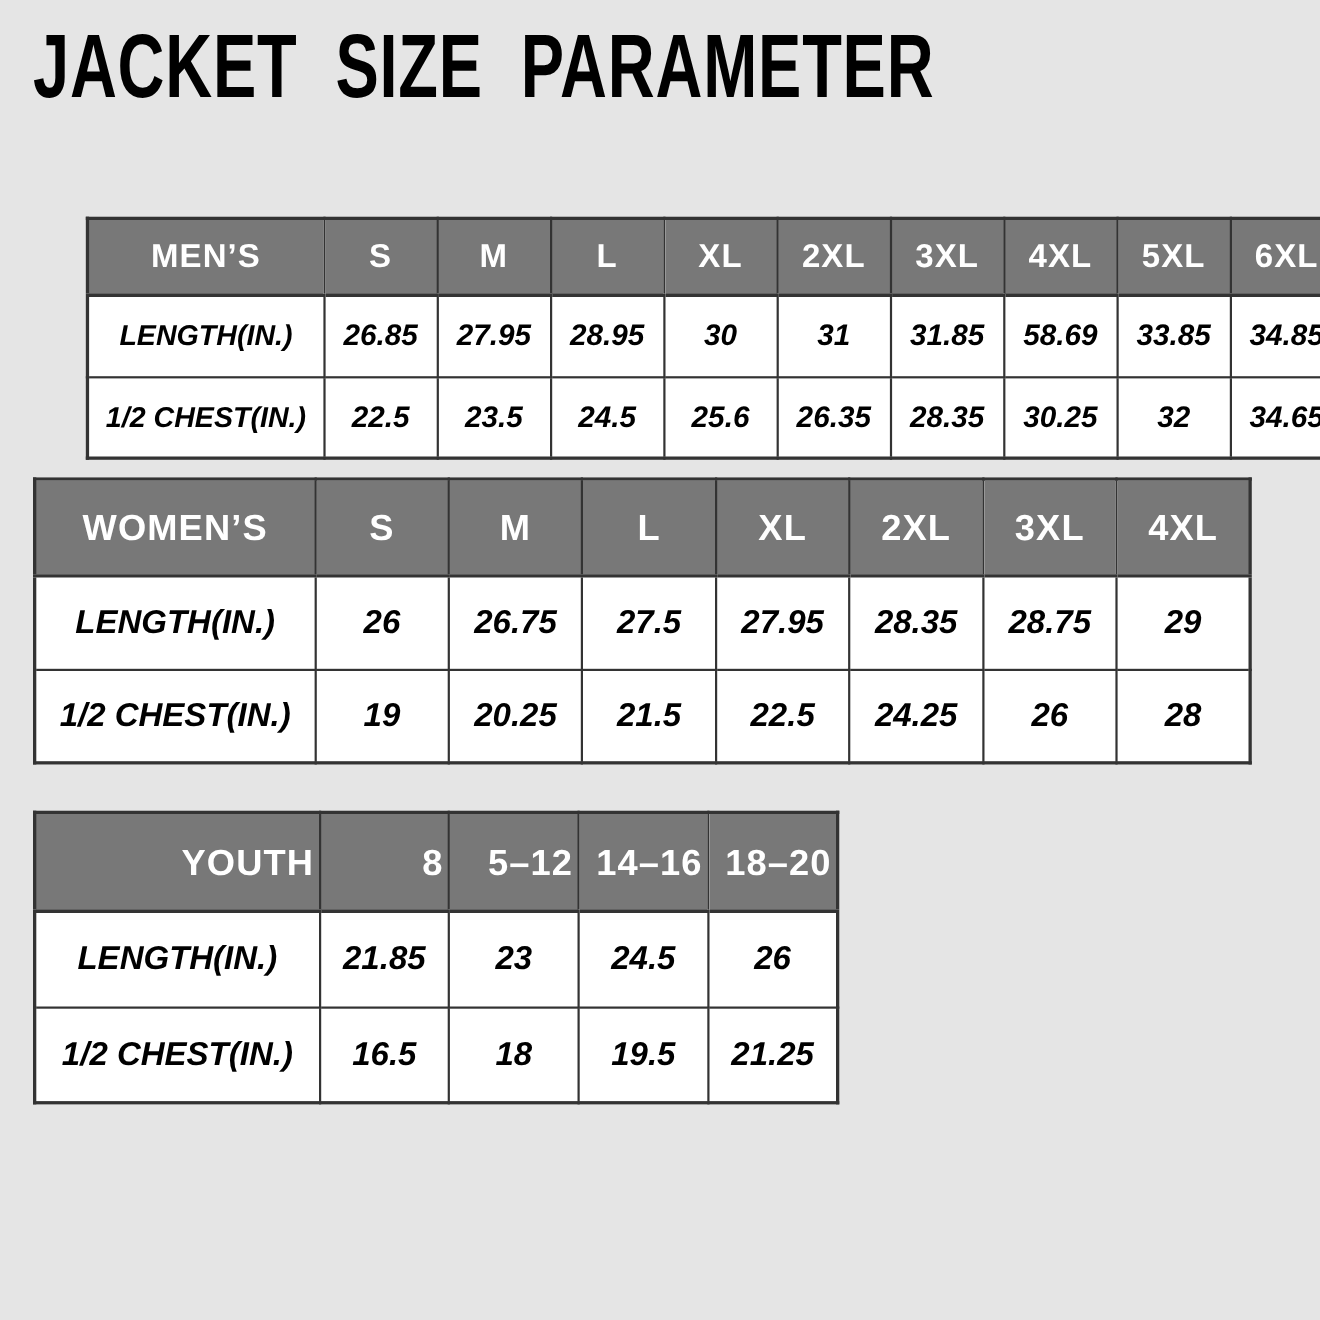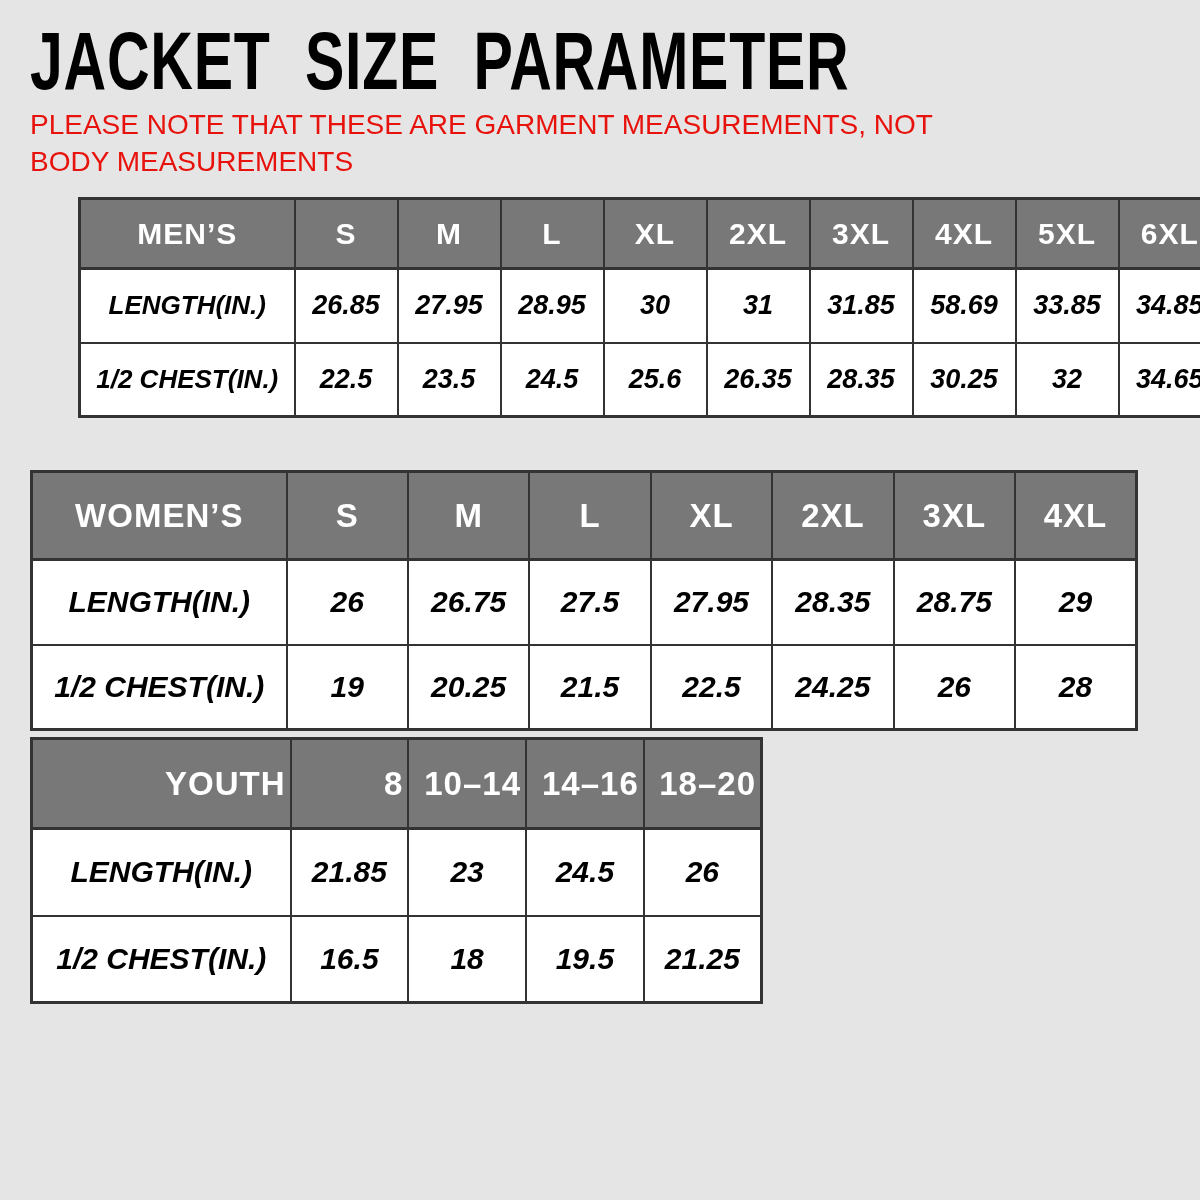--- a/index.html
+++ b/index.html
@@ -42,21 +42,21 @@
   .size-table td{color:#000;font-weight:bold;font-style:italic;}
   .size-table td.row-label{font-weight:bold;}
 
   table.mens{top:197px;width:1145px;margin-left:48px;}
   .mens thead tr{height:70px;}
   .mens tbody tr{height:74px;}
   .mens thead th{font-size:30px;}
   .mens td{font-size:27px;}
   .mens td.row-label{font-size:26px;}
 
-  table.womens{top:470px;width:1108px;padding-left:44px;}
+  table.womens{top:434px;width:1108px;padding-left:44px;}
   .womens thead tr{height:88px;}
   .womens tbody tr{height:85px;}
   .womens thead th{font-size:33px;}
   .womens td{font-size:30px;}
 
   table.youth{top:737px;width:733px;}
   .youth thead tr{height:90px;}
   .youth tbody tr{height:87px;}
   .youth thead th{font-size:33px;text-align:right;}
   .youth td{font-size:30px;}
@@ -70,21 +70,20 @@
     font-size:27px;color:var(--red);white-space:nowrap;
   }
 </style>
 </head>
 <body>
 
 <div class="page">
 
   <div class="title">JACKET SIZE PARAMETER</div>
 
-  <div class="note-top">PLEASE NOTE THAT THESE ARE GARMENT MEASUREMENTS, NOT BODY MEASUREMENTS</div>
 
   <table class="size-table mens">
     <colgroup>
       <col style="width:215px">
       <col>
         <col>
         <col>
         <col>
         <col>
         <col>
@@ -186,21 +185,21 @@
       <col style="width:259px">
       <col>
         <col>
         <col>
         <col>
     </colgroup>
     <thead>
       <tr>
         <th>YOUTH</th>
         <th>8</th>
-        <th>10–14</th>
+        <th>5–12</th>
         <th>14–16</th>
         <th>18–20</th>
       </tr>
     </thead>
     <tbody>
       <tr>
         <td class="row-label">LENGTH(IN.)</td>
         <td>21.85</td>
         <td>23</td>
         <td>24.5</td>

